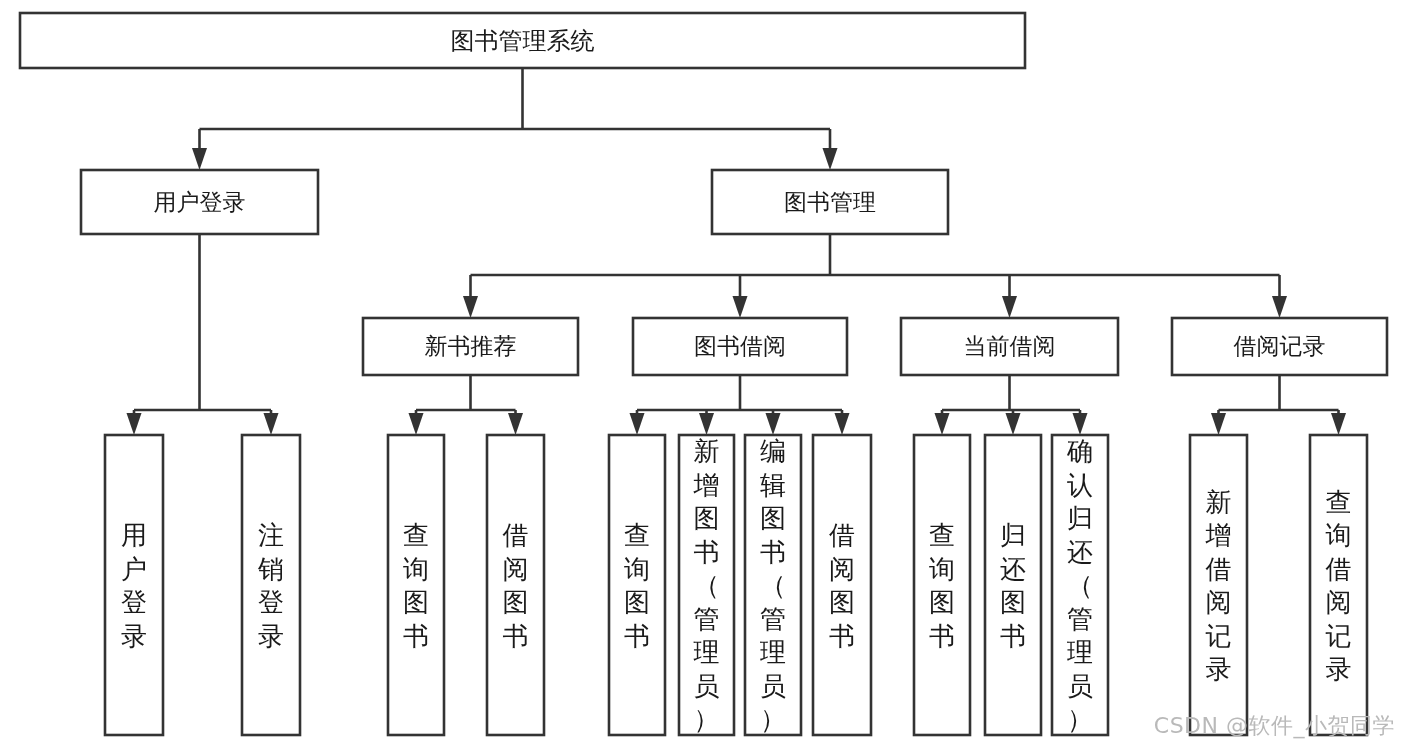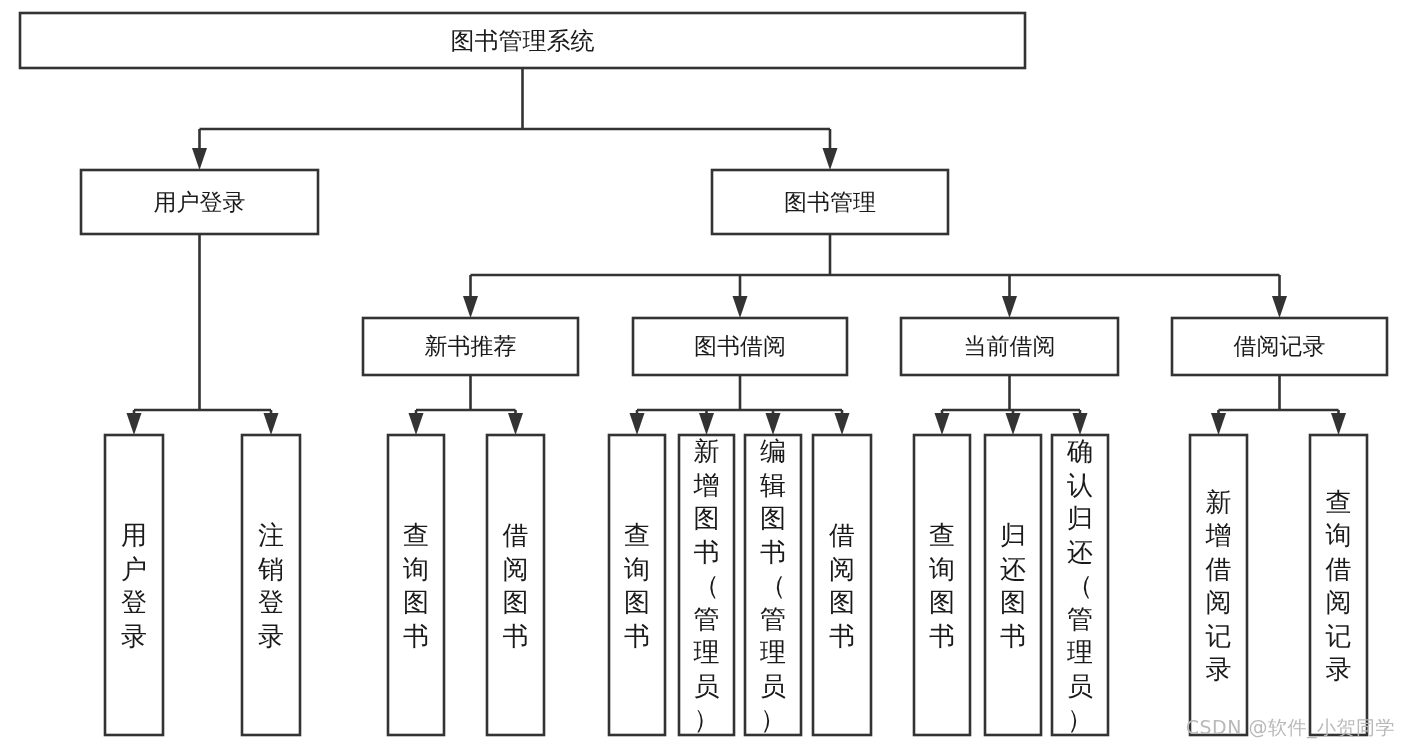--- a/index.html
+++ b/index.html
@@ -55,21 +55,21 @@
     font-family: "DejaVu Sans", "Liberation Sans", sans-serif;
     fill: #1a1a1a;
     font-size: 26px;
     text-anchor: middle;
   }
   .watermark {
     position: absolute;
     right: 10px;
     bottom: 6px;
     font-family: "DejaVu Sans", "Liberation Sans", sans-serif;
-    font-size: 19px;
+    font-size: 22px;
     color: #b9b9b9;
     letter-spacing: 0.5px;
     white-space: nowrap;
     user-select: none;
   }
 </style>
 </head>
 <body>
 
 <div id="diagram-root">

